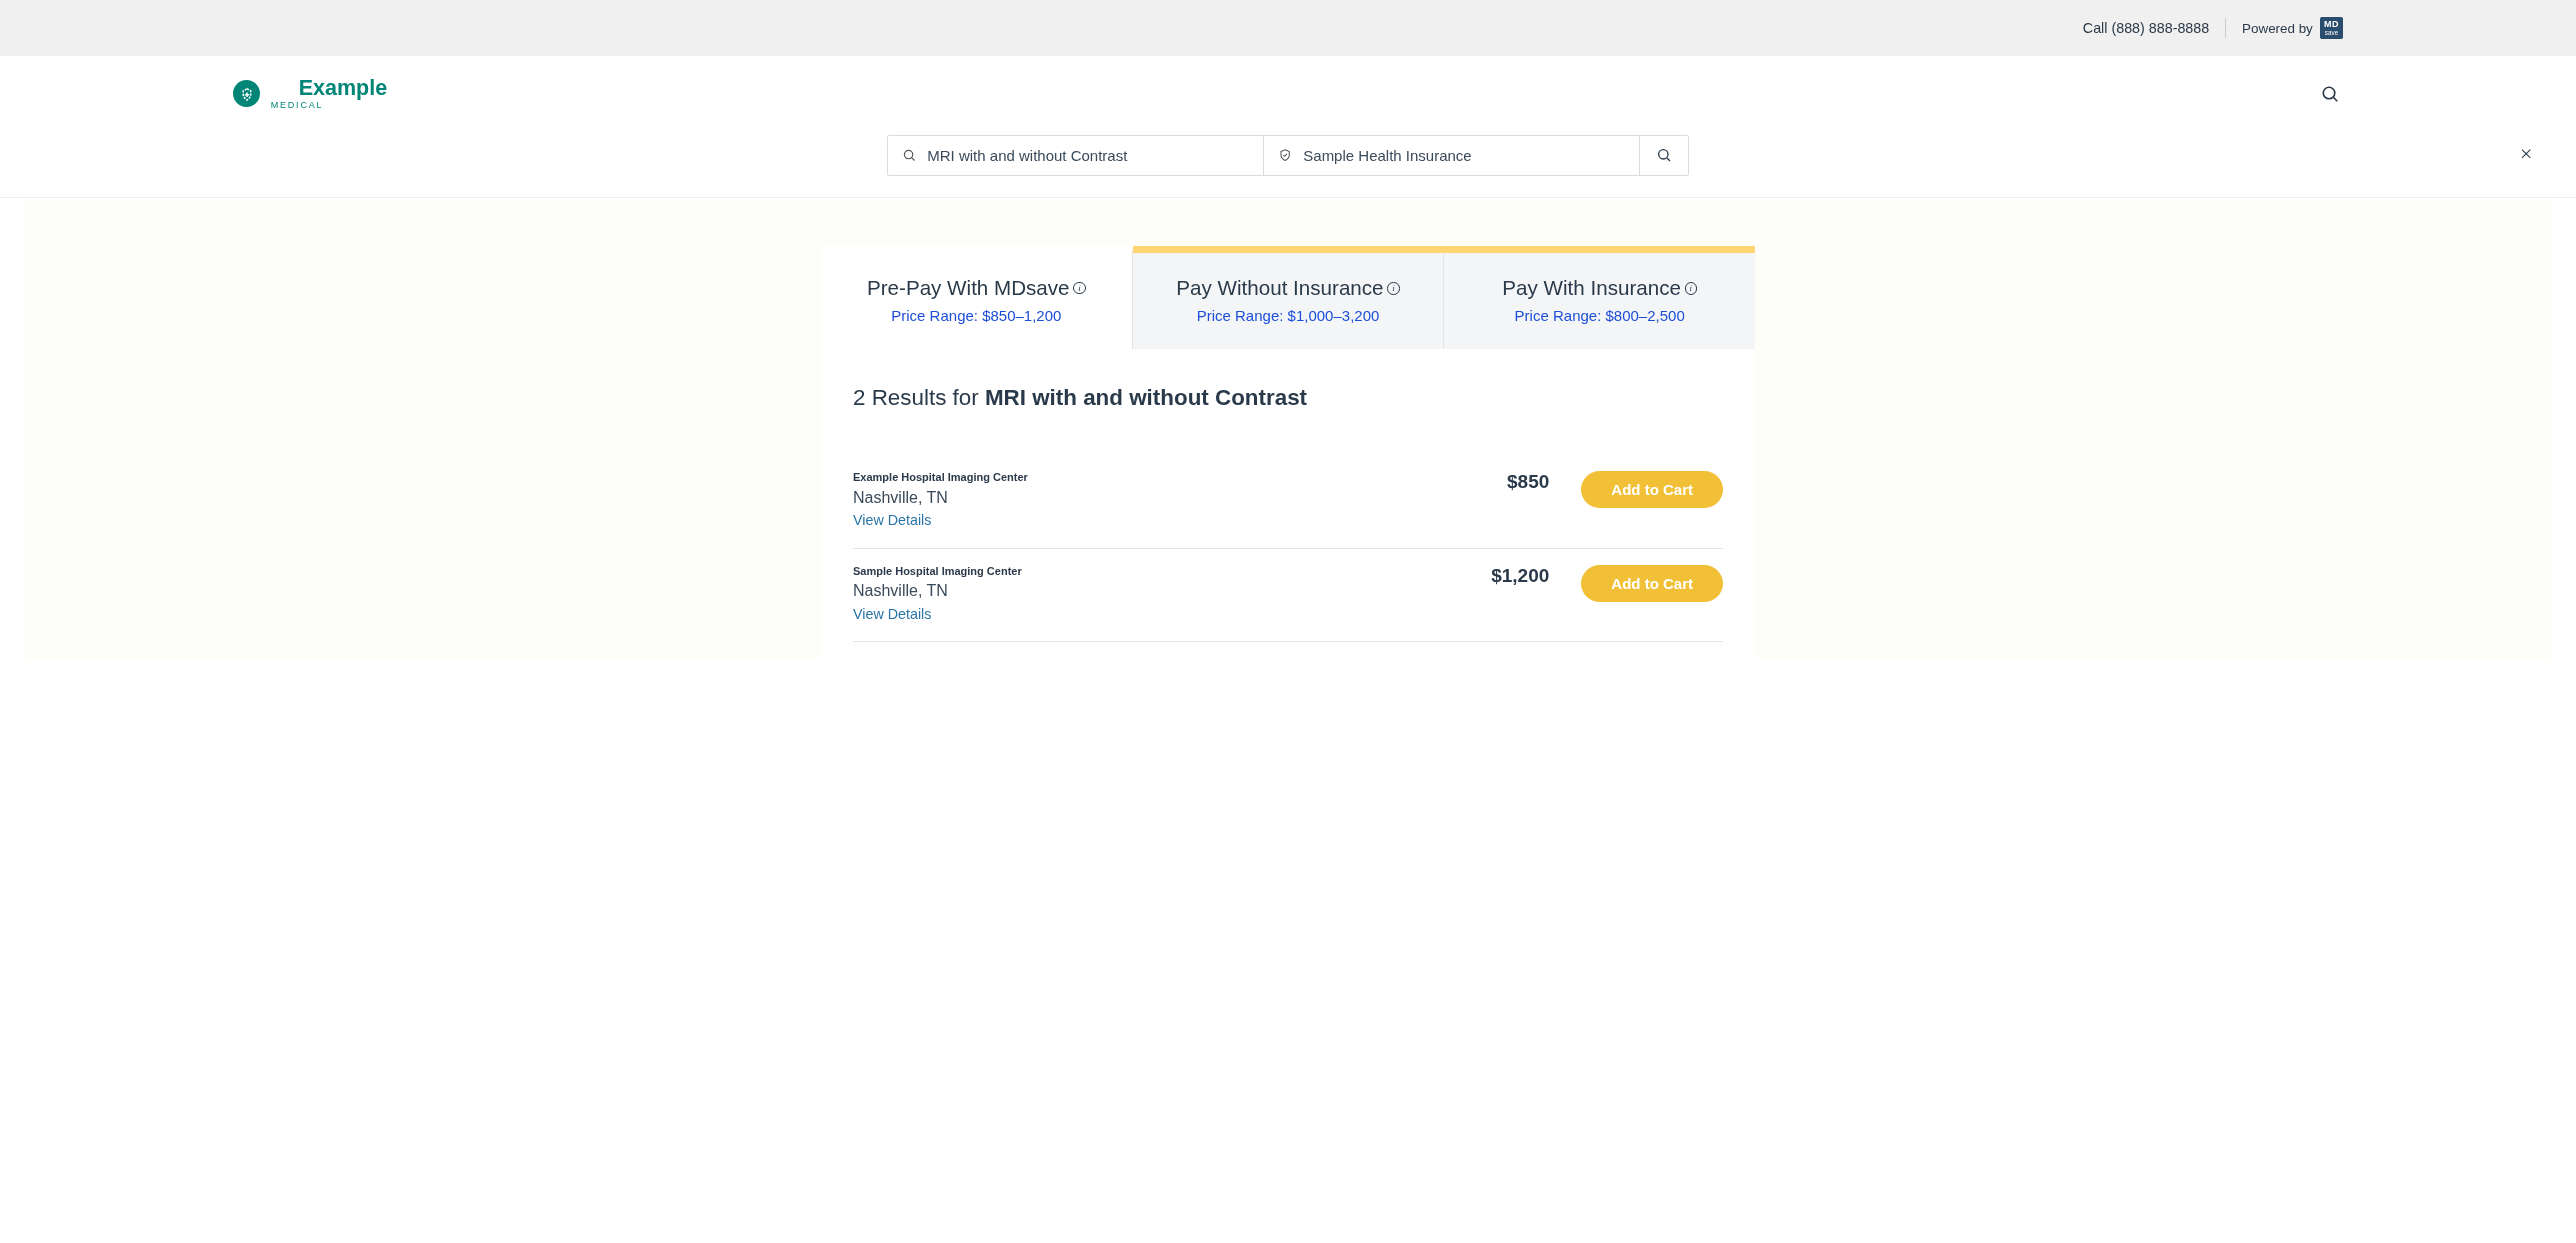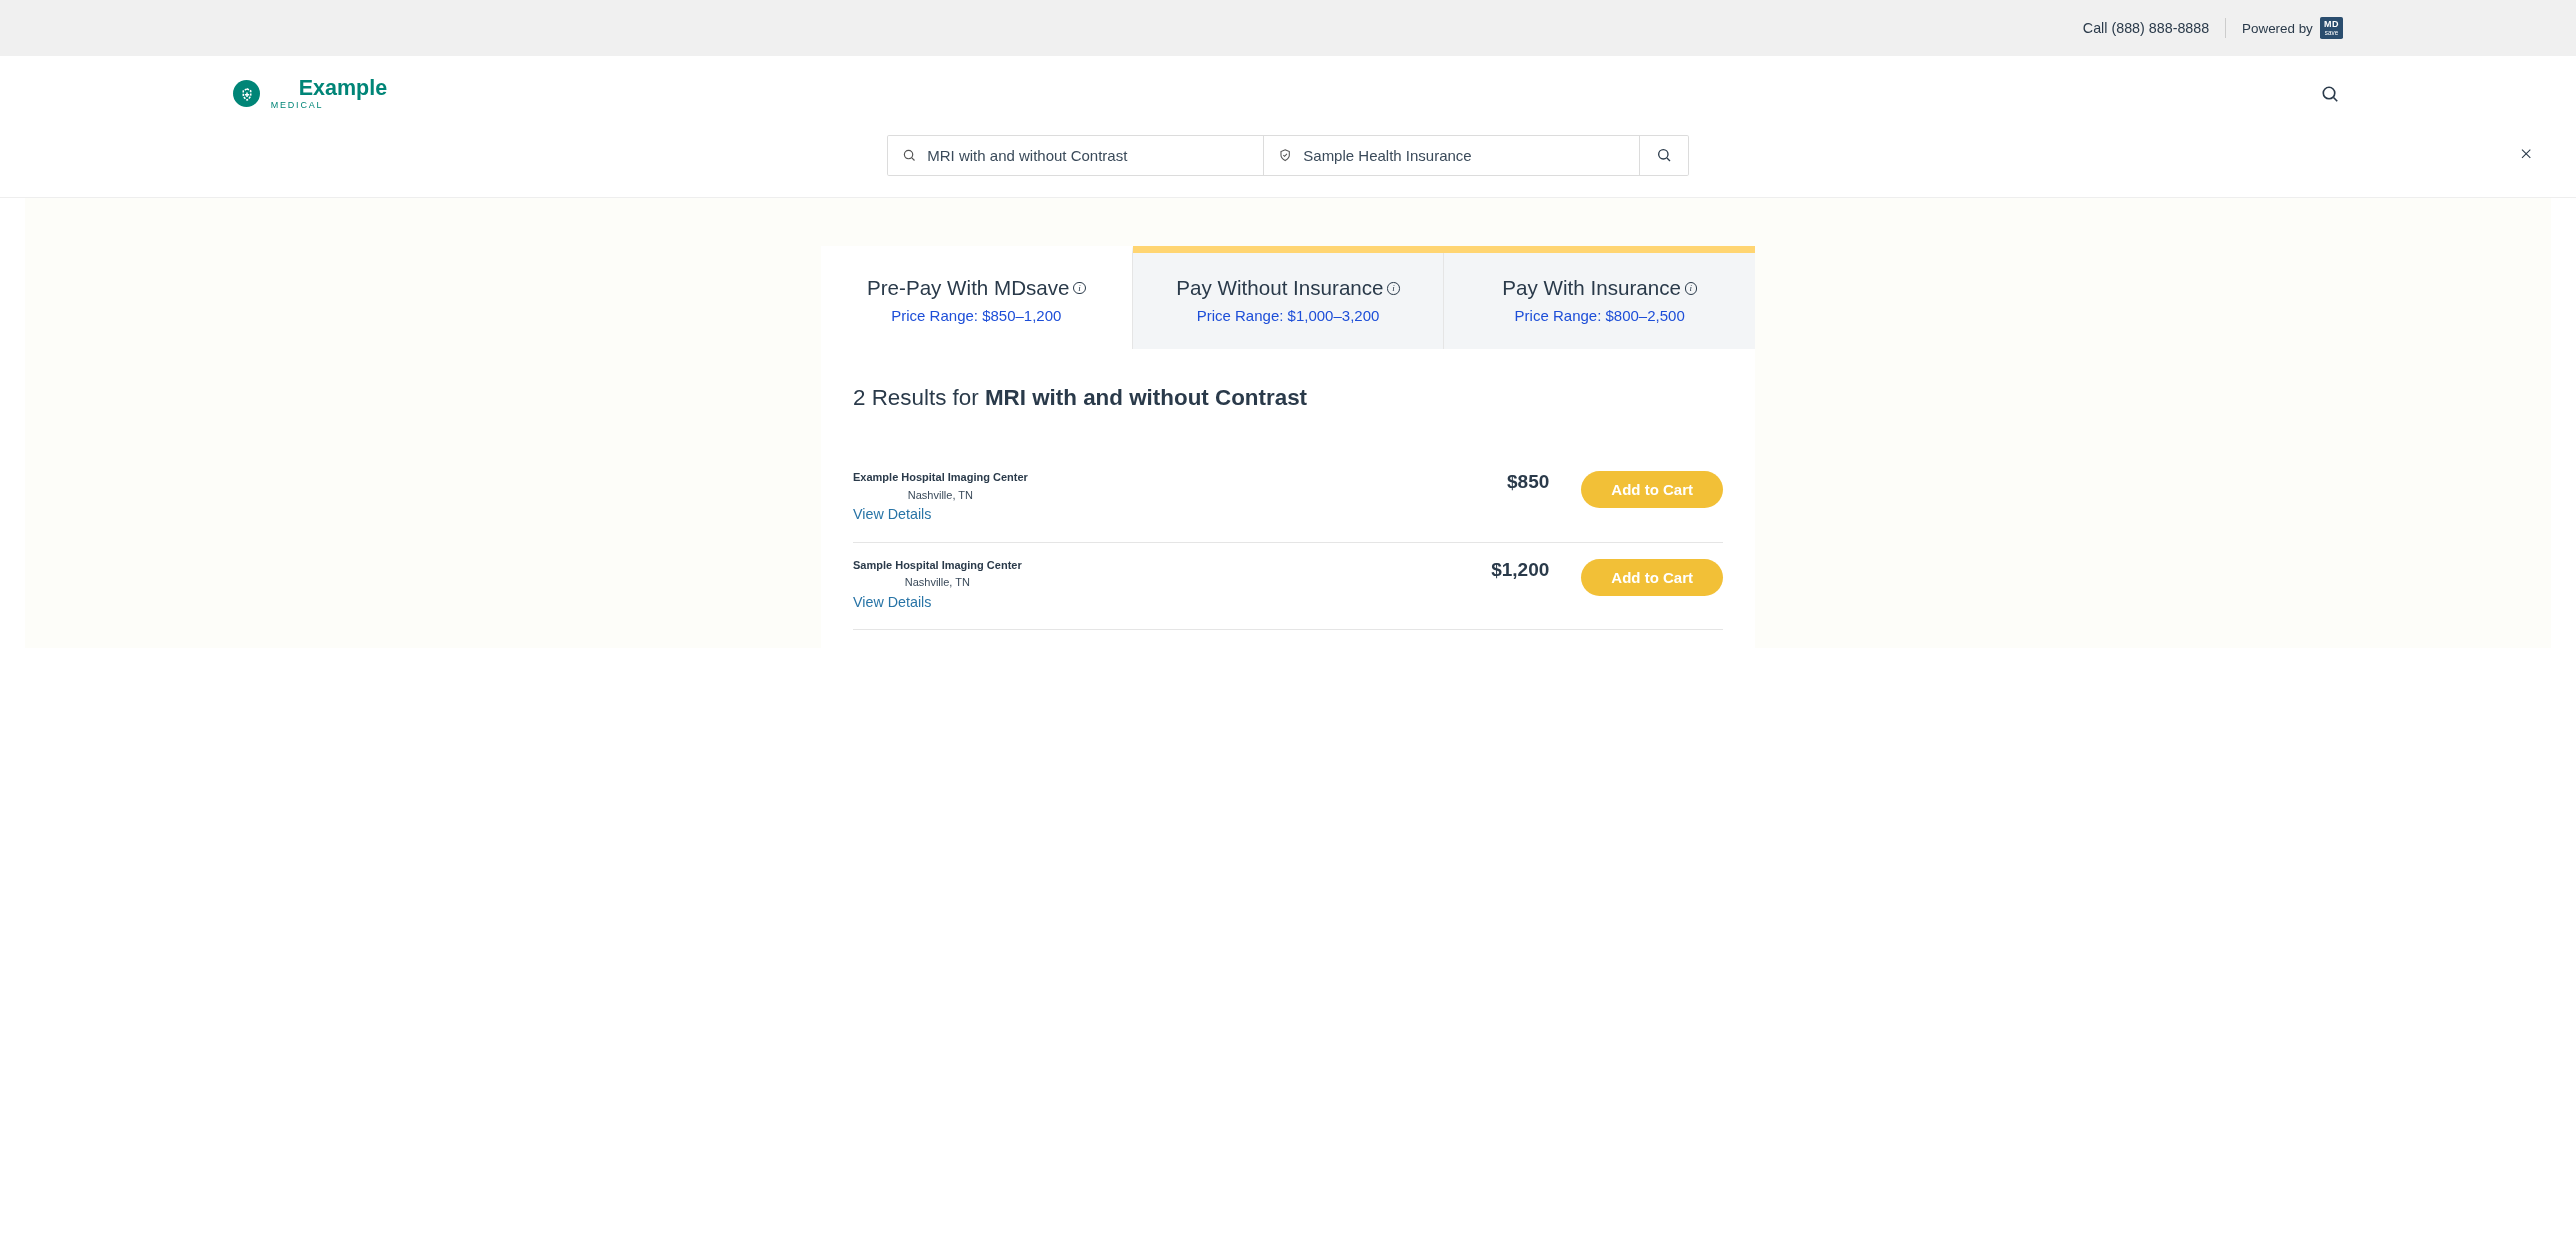--- a/index.html
+++ b/index.html
@@ -220,24 +220,23 @@
       padding: 16px 0 19.7px 0;
       border-bottom: 0.9px solid #e5e5e5;
     }
     .result-info {}
     .result-name {
       font-size: 11px;
       font-weight: 700;
       color: #2a3a4a;
     }
     .result-loc {
-      font-size: 11px;
+      font-size: 16px;
       color: #3a4a5a;
       margin-top: 5.4px;
-      text-align: center;
     }
     .result-details {
       font-size: 14.3px;
       color: #2874a6;
       margin-top: 5.4px;
       cursor: pointer;
       display: inline-block;
     }
     .result-right {
       display: flex;

